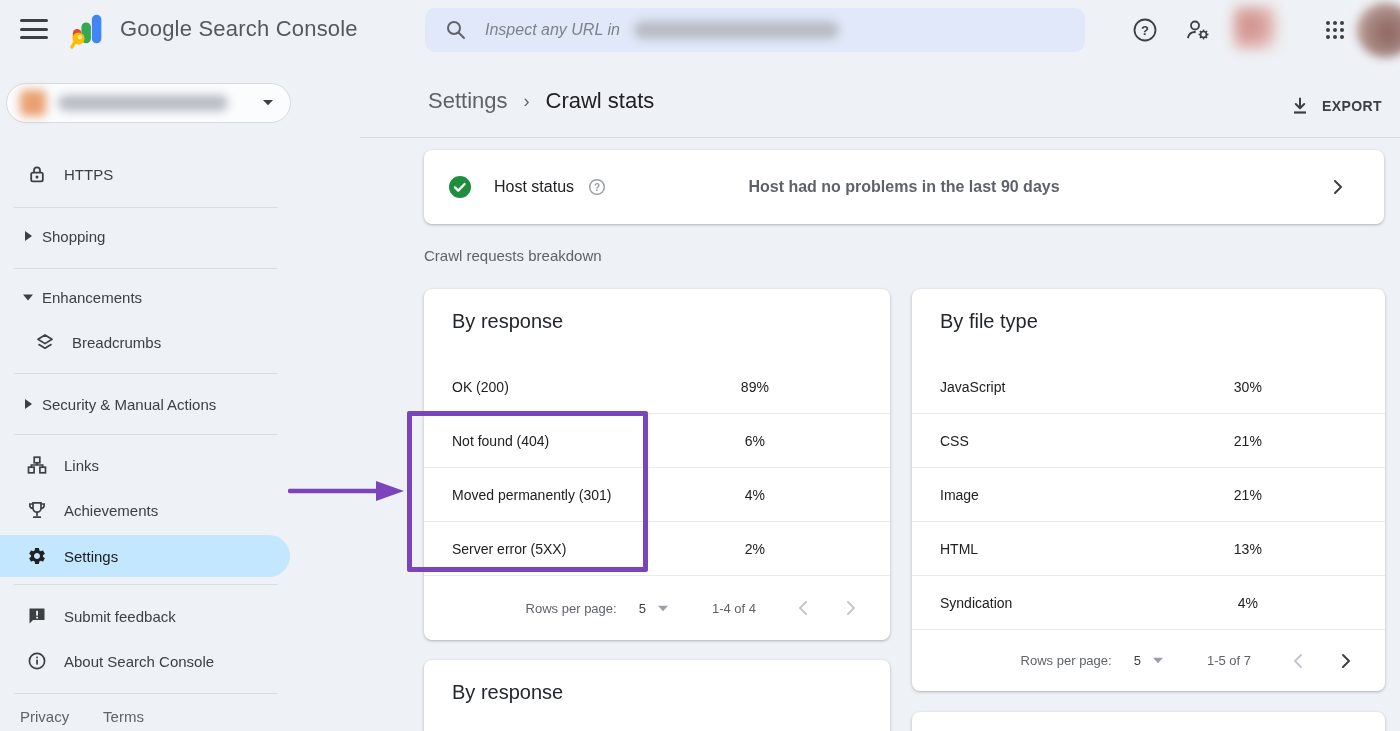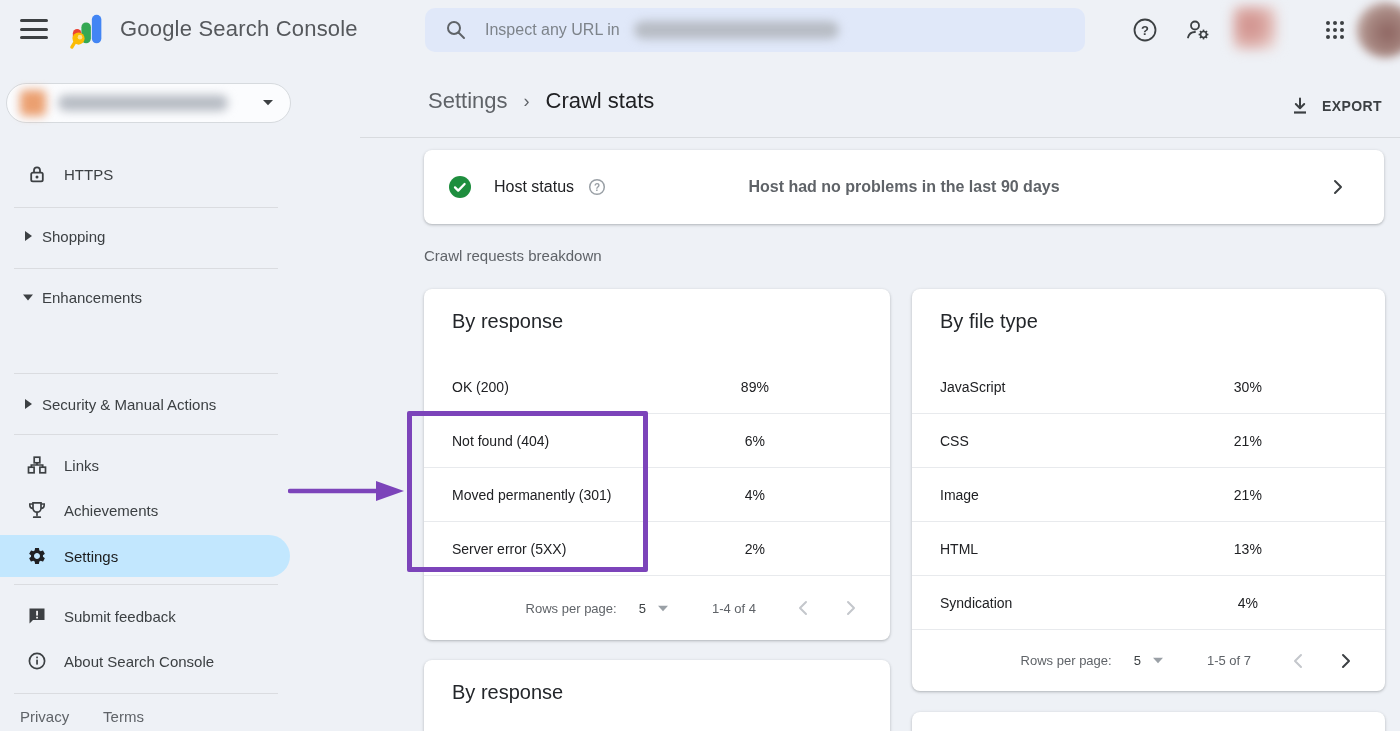--- a/index.html
+++ b/index.html
@@ -12,21 +12,21 @@
   }
   
   .topbar { position:absolute; top:0; left:0; width:1400px; height:60px; }
   .hamburger { position:absolute; left:20px; top:19px; width:28px; height:22px; cursor:pointer; }
   .hamburger span { display:block; height:3px; background:#3c4043; border-radius:2px; margin-bottom:5.5px; }
   .logo { position:absolute; left:70px; top:11px; width:38px; height:38px; }
   .app-title { position:absolute; left:120px; top:16px; font-size:22px; color:#55585c; letter-spacing:.2px; }
   .searchbox {
     position:absolute; left:425px; top:8px; width:660px; height:44px;
     background:#e0e8f9; border-radius:10px; display:flex; align-items:center;
-    padding-left:20px; cursor:text;
+    padding-left:20px; cursor:text;font-style:italic;
   }
   .searchbox .ph { font-size:16px; color:#7d838a; margin-left:18px; white-space:pre; }
   .blurbar { border-radius:9px; background:#b7bcc4; filter:blur(5px); }
   .search-blur { width:205px; height:18px; margin-left:10px; }
   .tb-icon { position:absolute; top:16px; width:28px; height:28px; cursor:pointer; }
   .blur-square {
     position:absolute; left:1233px; top:6px; width:44px; height:44px; border-radius:6px;
     background:radial-gradient(circle at 40% 45%, #cf8d89 0%, #dba9a4 45%, #efe3e2 90%);
     filter:blur(6px);
   }
@@ -206,20 +206,29 @@
 
   <div class="nav-item caret-item" style="top:217px">
     <span class="caret">
       <svg width="12" height="9" viewBox="0 0 12 9">
           <path d="M1 1.5l5 6 5-6z" fill="#3c4043"></path>
         </svg>
       </span>
     <span class="lbl">Enhancements</span>
   </div>
 
+  <div class="nav-item" style="top:262px; padding-left:8px;">
+    <span class="ico">
+      <svg width="20" height="20" viewBox="0 0 20 20">
+        <path d="M10 3l7 4.3-7 4.3-7-4.3z" fill="none" stroke="#3c4043" stroke-width="1.7" stroke-linejoin="round"></path>
+        <path d="M3.5 12.2l6.5 4 6.5-4" fill="none" stroke="#3c4043" stroke-width="1.7" stroke-linejoin="round"></path>
+      </svg>
+      </span>
+    <span class="lbl">Breadcrumbs</span>
+  </div>
   <div class="sb-divider" style="top:313px"></div>
 
   <div class="nav-item caret-item" style="top:324px">
     <span class="caret">
       <svg width="9" height="12" viewBox="0 0 9 12">
           <path d="M1 1l7 5-7 5z" fill="#3c4043"></path>
         </svg>
       </span>
     <span class="lbl">Security &amp; Manual Actions</span>
   </div>

